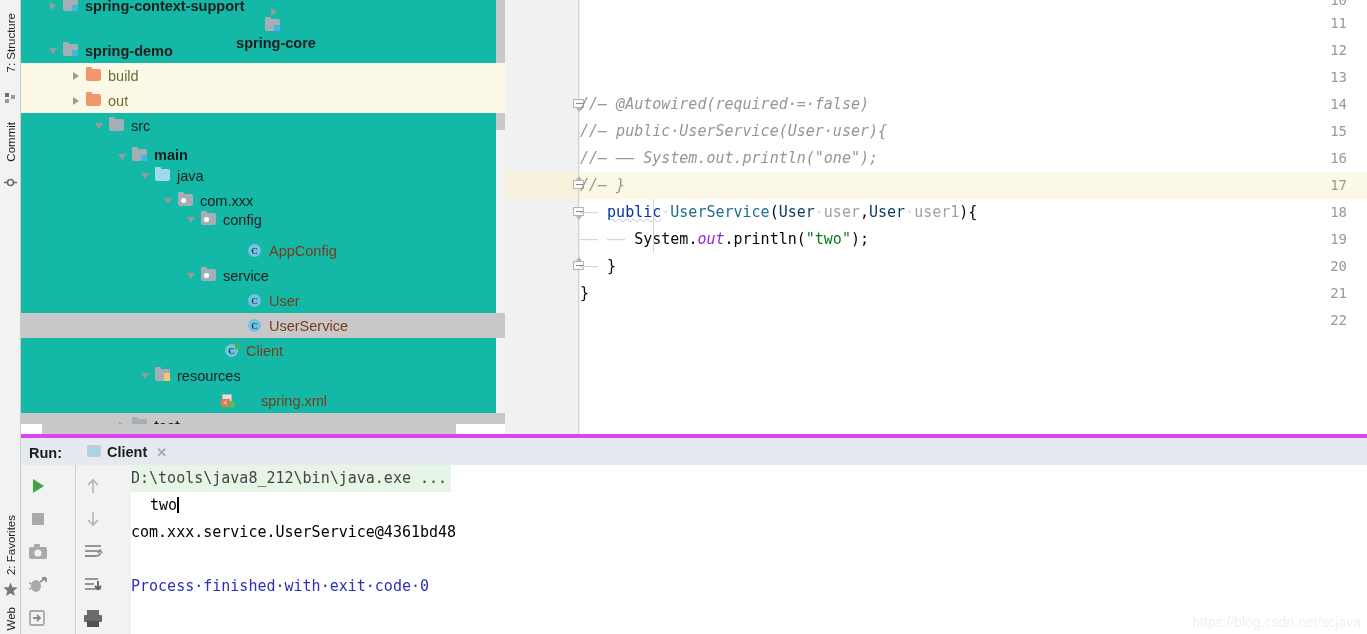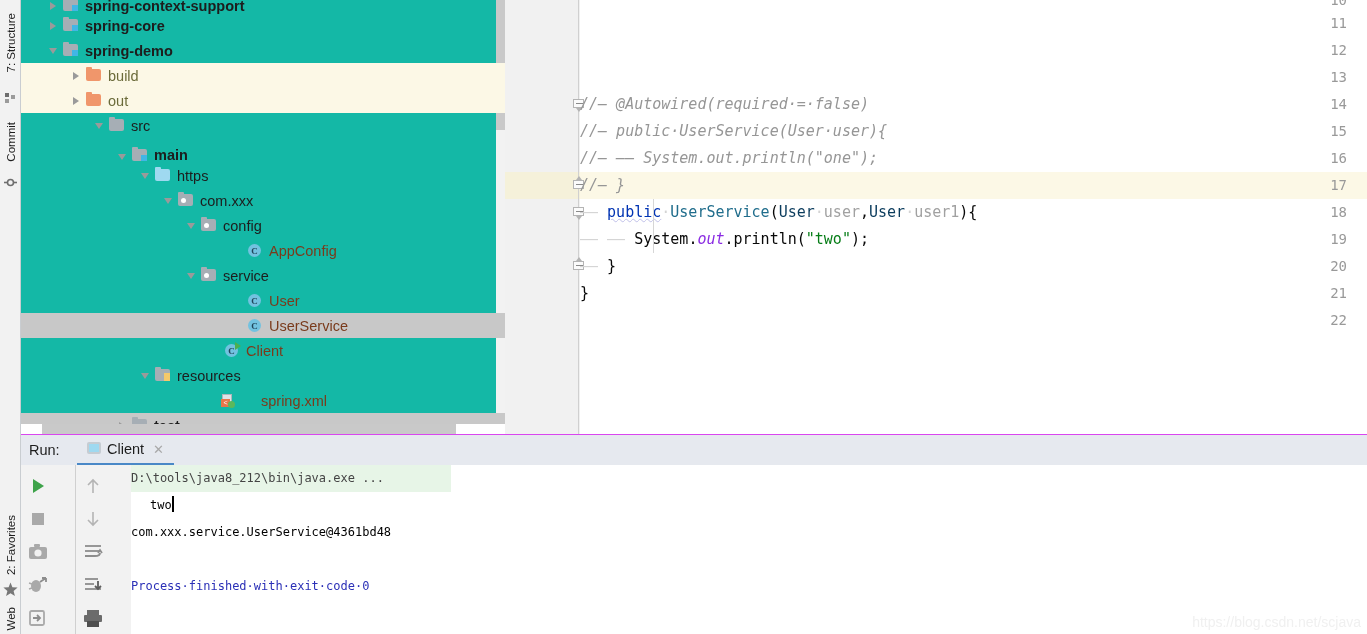--- a/index.html
+++ b/index.html
@@ -188,21 +188,21 @@
     position:absolute; width:1px; background:#d6d6d6;
   }
 
   
   #run-window {
     position:absolute; left:21px; top:434px; width:1346px; height:200px;
     background:#ffffff;
   }
   #run-header {
     position:absolute; left:0; top:0; width:1346px; height:40px;
-    background:#e6e9ef; border-top:1px solid #d946ef;
+    background:#e6e9ef; border-top:4px solid #d946ef;font-weight:bold;
   }
   #run-label {
     position:absolute; left:8px; top:7px; font-size:14.5px; color:#1d1d1d;
   }
   #run-tab {
     position:absolute; left:56px; top:0; height:31px;
     display:flex; align-items:center; padding:0 10px;
     border-bottom:3px solid #4a88c7;
   }
   #run-tab .tabico {
@@ -226,21 +226,21 @@
   }
   .tb-ico {
     position:absolute; width:22px; height:22px;
   }
   #run-console {
     position:absolute; left:110px; top:31px; width:1236px; height:169px;
     background:#ffffff;
   }
   .console-line {
     position:absolute; left:0; font-family:"DejaVu Sans Mono", monospace;
-    font-size:12px; white-space:pre; line-height:27px; height:27px;
+    font-size:15px; white-space:pre; line-height:27px; height:27px;
   }
   .c-path { color:#444444; }
   .c-out  { color:#000000; }
   .c-proc { color:#2b30b7; }
   .line-hl { position:absolute; left:0; height:27px; background:#e7f5e7; }
   .caret-bar {
     display:inline-block; width:2px; height:16px; background:#000;
     vertical-align:-3px;
   }
 
@@ -288,21 +288,21 @@
     <div id="proj-vtrack"></div>
     <div id="proj-vscroll"></div>
     <div id="tree-rows">
         <div class="tree-row " style="top: -7px; padding-left: 26px;">
           <span class="arrow right"></span>
           <span class="ico">
             <span class="ic-module"></span>
           </span>
           <span class="lbl bold ">spring-context-support</span>
         </div>
-        <div class="tree-row " style="top: 13px; padding-left: 26px;">
+        <div class="tree-row " style="top: 5px; padding-left: 26px; flex-direction: column;">
           <span class="arrow right"></span>
           <span class="ico">
             <span class="ic-module"></span>
           </span>
           <span class="lbl bold ">spring-core</span>
         </div>
         <div class="tree-row " style="top: 38px; padding-left: 26px;">
           <span class="arrow down"></span>
           <span class="ico">
             <span class="ic-module"></span>
@@ -335,30 +335,30 @@
           <span class="ico">
             <span class="ic-module"></span>
           </span>
           <span class="lbl bold ">main</span>
         </div>
         <div class="tree-row " style="top: 163px; padding-left: 118px;">
           <span class="arrow down"></span>
           <span class="ico">
             <span class="ic-src-java"></span>
           </span>
-          <span class="lbl ">https</span>
+          <span class="lbl ">java</span>
         </div>
         <div class="tree-row " style="top: 188px; padding-left: 141px;">
           <span class="arrow down"></span>
           <span class="ico">
             <span class="ic-pkg"></span>
           </span>
           <span class="lbl ">com.xxx</span>
         </div>
-        <div class="tree-row " style="top: 213px; padding-left: 164px;">
+        <div class="tree-row " style="top: 207px; padding-left: 164px;">
           <span class="arrow down"></span>
           <span class="ico">
             <span class="ic-pkg"></span>
           </span>
           <span class="lbl ">config</span>
         </div>
         <div class="tree-row " style="top: 238px; padding-left: 210px;">
           <span class="arrow "></span>
           <span class="ico">
             <span class="ic-class">C</span>

